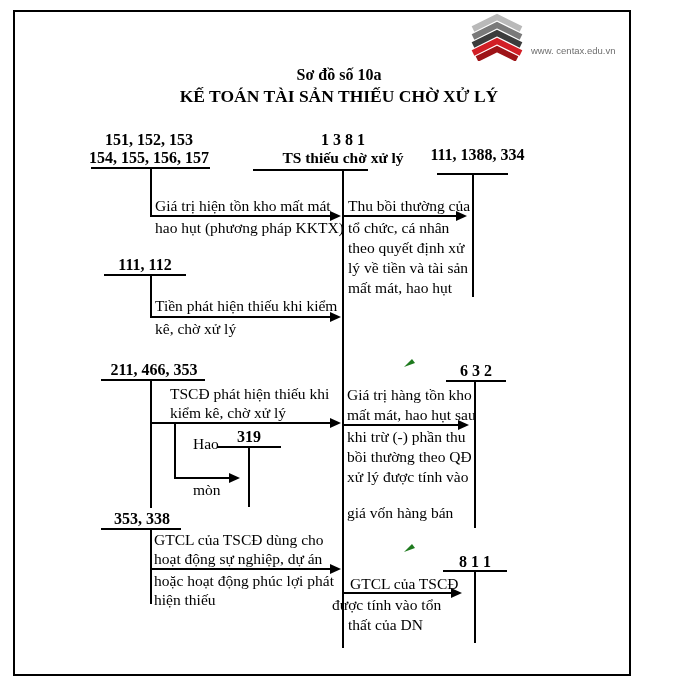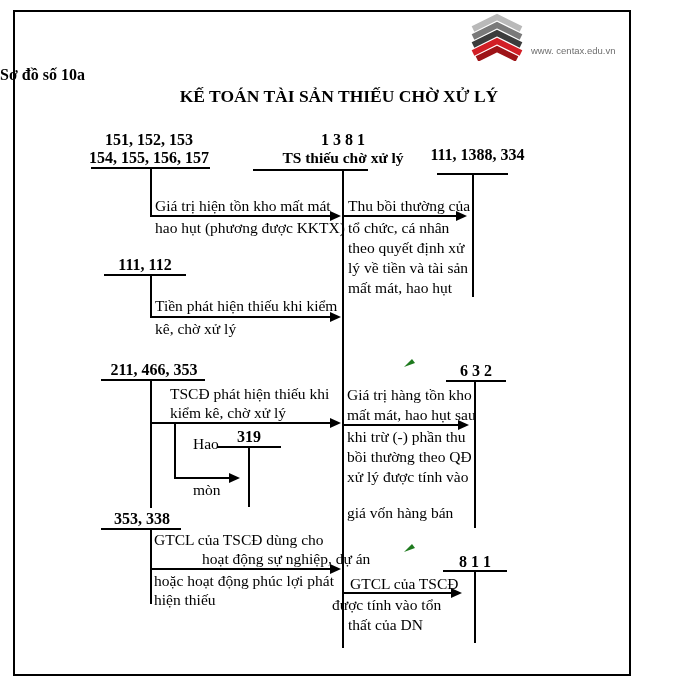--- a/index.html
+++ b/index.html
@@ -7,21 +7,21 @@
           font-family:"Liberation Serif", serif; color:#000; overflow:hidden; }
   .frame { position:absolute; left:13px; top:10px; width:614px; height:662px;
            border:2px solid #000; }
   .t  { position:absolute; white-space:nowrap; font-size:15.5px; line-height:19px; }
   .num { font-weight:bold; font-size:16px; text-align:center; }
   .hl { position:absolute; height:2px; background:#000; }
   .vl { position:absolute; width:2px; background:#000; }
   .ah { position:absolute; width:0; height:0;
         border-top:5px solid transparent; border-bottom:5px solid transparent;
         border-left:11px solid #000; }
-  .title1 { position:absolute; left:0; width:678px; top:66px;
+  .title1 { position:absolute; left:0; width:678px; text-align:center; top:66px;
             font-weight:bold; font-size:16px; }
   .title2 { position:absolute; left:0; width:678px; text-align:center; top:86px;
             font-weight:bold; font-size:17.5px; }
   .logo { position:absolute; left:467px; top:13px; width:160px; height:48px; }
   .logo-icon { position:absolute; left:0; top:0; }
   .logo-text { position:absolute; left:63px; top:-2px;
                font-family:"Liberation Sans", sans-serif; font-size:28px; letter-spacing:0.5px; }
   .cen { color:#d21f26; font-weight:bold; }
   .tax { color:#4b4b4d; font-weight:400; }
   .tagline { position:absolute; left:64px; top:32px; font-family:"Liberation Sans", sans-serif;
@@ -55,21 +55,21 @@
   <div class="vl" style="left:342px; top:169px; height:479px;"></div>
 
   <div class="t num" style="left:88px; top:130px; width:122px;">151, 152, 153</div>
   <div class="t num" style="left:88px; top:148px; width:122px;">154, 155, 156, 157</div>
   <div class="hl" style="left:91px; top:167px; width:119px;"></div>
   <div class="vl" style="left:150px; top:167px; height:50px;"></div>
 
   <div class="t" style="left:155px; top:196px;">Giá trị hiện tồn kho mất mát</div>
   <div class="hl" style="left:150px; top:215px; width:181px;"></div>
   <div class="ah" style="left:330px; top:211px;"></div>
-  <div class="t" style="left:155px; top:218px;">hao hụt (phương được KKTX)</div>
+  <div class="t" style="left:155px; top:218px;">hao hụt (phương pháp KKTX)</div>
 
   <div class="t" style="left:348px; top:196px;">Thu bồi thường của</div>
   <div class="hl" style="left:344px; top:215px; width:113px;"></div>
   <div class="ah" style="left:456px; top:211px;"></div>
   <div class="t" style="left:348px; top:218px;">tổ chức, cá nhân</div>
   <div class="t" style="left:348px; top:238px;">theo quyết định xử</div>
   <div class="t" style="left:348px; top:258px;">lý về tiền và tài sản</div>
   <div class="t" style="left:348px; top:278px;">mất mát, hao hụt</div>
 
   <div class="t num" style="left:420px; top:145px; width:115px;">111, 1388, 334</div>
@@ -119,21 +119,21 @@
   <div class="t" style="left:347px; top:427px;">khi trừ (-) phần thu</div>
   <div class="t" style="left:347px; top:447px;">bồi thường theo QĐ</div>
   <div class="t" style="left:347px; top:467px;">xử lý được tính vào</div>
   <div class="t" style="left:347px; top:503px;">giá vốn hàng bán</div>
 
   <div class="t num" style="left:100px; top:509px; width:84px;">353, 338</div>
   <div class="hl" style="left:101px; top:528px; width:80px;"></div>
   <div class="vl" style="left:150px; top:528px; height:76px;"></div>
 
   <div class="t" style="left:154px; top:530px;">GTCL của TSCĐ dùng cho</div>
-  <div class="t" style="left:154px; top:549px;margin-left:48px;">hoạt động sự nghiệp, dự án</div>
+  <div class="t" style="left:154px; top:549px;">hoạt động sự nghiệp, dự án</div>
   <div class="hl" style="left:150px; top:568px; width:181px;"></div>
   <div class="ah" style="left:330px; top:564px;"></div>
   <div class="t" style="left:154px; top:571px;">hoặc hoạt động phúc lợi phát</div>
   <div class="t" style="left:154px; top:590px;">hiện thiếu</div>
 
   <svg class="gmark" style="left:404px; top:544px;" viewBox="0 0 12 9">
     <polygon points="0,8 8,0 11,4" fill="#1e7a1e"></polygon>
   </svg>
 
   <div class="t num" style="left:443px; top:552px; width:64px;">8 1 1</div>

